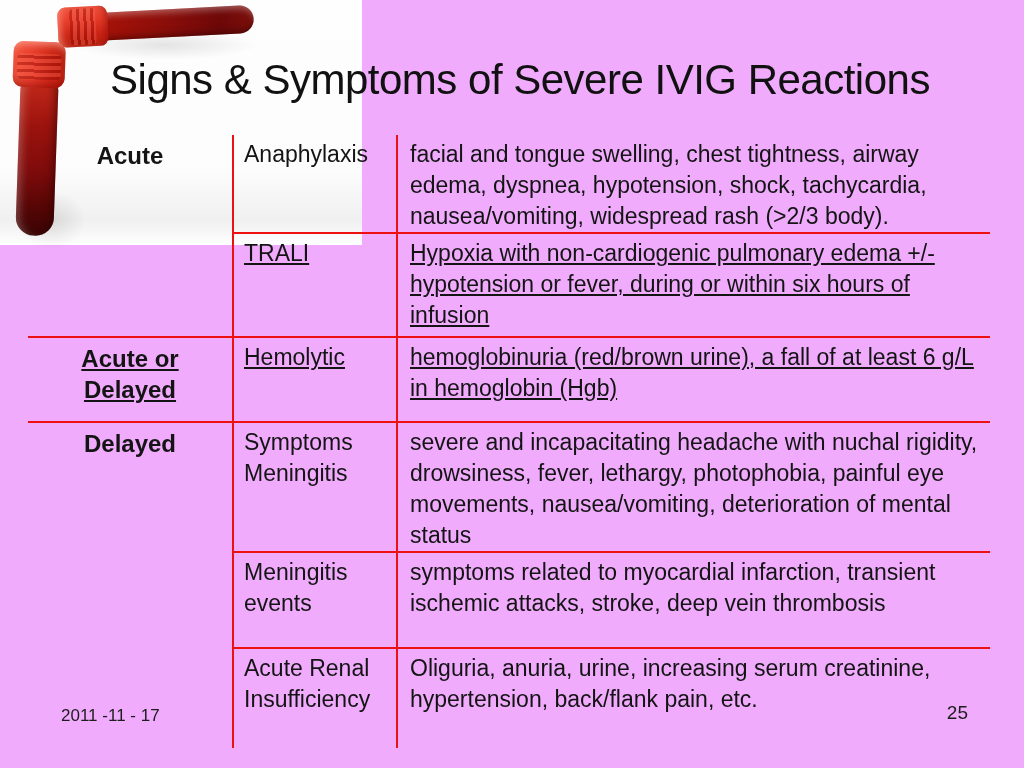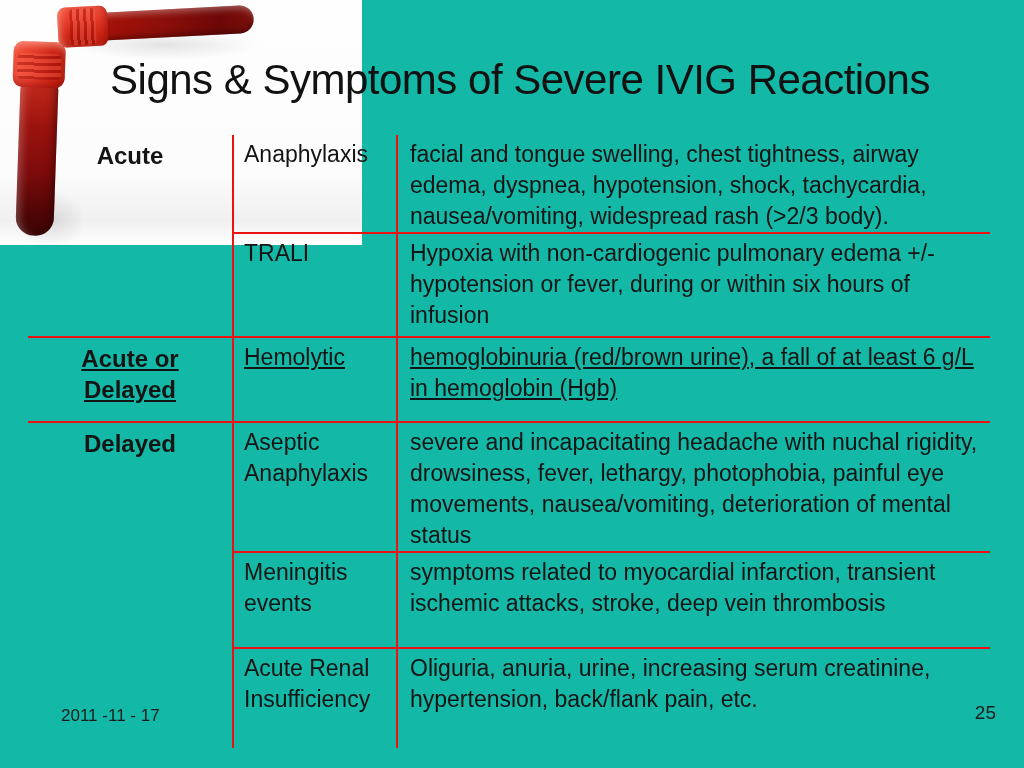--- a/index.html
+++ b/index.html
@@ -1,17 +1,17 @@
 <!DOCTYPE html>
 <html style="--line_red: #ee1111; --tube_cap_red: #e63a28; --tube_body_red: #8a0f0f; --title_black: #111111;"><head>
 <meta charset="utf-8">
 <style>
   html,body { margin:0; padding:0; background:#ffffff; }
   .slide {
-    position:relative; width:1024px; height:768px; background:#14b8a6;
+    position:relative; width:1024px; height:768px; background:#f0abfc;
     font-family:"Liberation Sans", sans-serif; overflow:hidden;
     color:#111;
   }
 
   
   .photo-area {
     position:absolute; left:0; top:0; width:362px; height:245px;
     background:linear-gradient(180deg,#fefefe 0%,#fcfcfc 70%,#f0f0f0 90%,#fafafa 97%,#ffffff 100%);
   }
   .tube-shadow {
@@ -78,37 +78,37 @@
     font-weight:bold; font-size:24px; text-align:center;
     padding:5px 28px 16px 28px;
   }
   td.rtype {
     border-left:2px solid var(--line_red,#ee1111);
     border-right:2px solid var(--line_red,#ee1111);
     padding:4px 4px 0 10px;
   }
   td.desc { padding:4px 4px 0 12px; }
   tr.r1 { height:98px; }
-  tr.r2 { height:104px; }
+  tr.r2 { height:104px;text-decoration:underline; }
   tr.r3 { height:84px;text-decoration:underline; }
   tr.r4 { height:128px; }
   tr.r5 { height:96px; }
   tr.r6 { height:100px; }
   
   tr.r2 td.rtype, tr.r2 td.desc,
   tr.r5 td.rtype, tr.r5 td.desc,
   tr.r6 td.rtype, tr.r6 td.desc { border-top:2px solid var(--line_red,#ee1111); }
   tr.r3 td, tr.r4 td { border-top:2px solid var(--line_red,#ee1111); }
 
   
   .footer-date {
     position:absolute; left:61px; top:706px; font-size:17px; color:#1c1c1c;
   }
   .page-number {
-    position:absolute; right:28px; top:702px; font-size:19px; color:#1c1c1c;
+    position:absolute; right:56px; top:702px; font-size:19px; color:#1c1c1c;
   }
 </style>
 </head>
 <body>
 
 <div class="slide">
 
   <div class="photo-area">
     <div class="tube-shadow shadow-h"></div>
     <div class="tube-shadow shadow-v"></div>
@@ -141,21 +141,21 @@
           <td class="rtype">TRALI</td>
           <td class="desc">Hypoxia with non-cardiogenic pulmonary edema +/- hypotension or fever, during or within six hours of infusion</td>
         </tr>
         <tr class="r3">
           <td class="timing">Acute or Delayed</td>
           <td class="rtype">Hemolytic</td>
           <td class="desc">hemoglobinuria (red/brown urine), a fall of at least 6 g/L in hemoglobin (Hgb)</td>
         </tr>
         <tr class="r4">
           <td class="timing" rowspan="3">Delayed</td>
-          <td class="rtype">Aseptic Anaphylaxis</td>
+          <td class="rtype">Symptoms Meningitis</td>
           <td class="desc">severe and incapacitating headache with nuchal rigidity, drowsiness, fever, lethargy, photophobia, painful eye movements, nausea/vomiting, deterioration of mental status</td>
         </tr>
         <tr class="r5">
           <td class="rtype">Meningitis events</td>
           <td class="desc">symptoms related to myocardial infarction, transient ischemic attacks, stroke, deep vein thrombosis</td>
         </tr>
         <tr class="r6">
           <td class="rtype">Acute Renal Insufficiency</td>
           <td class="desc">Oliguria, anuria, urine, increasing serum creatinine, hypertension, back/flank pain, etc.</td>
         </tr>

